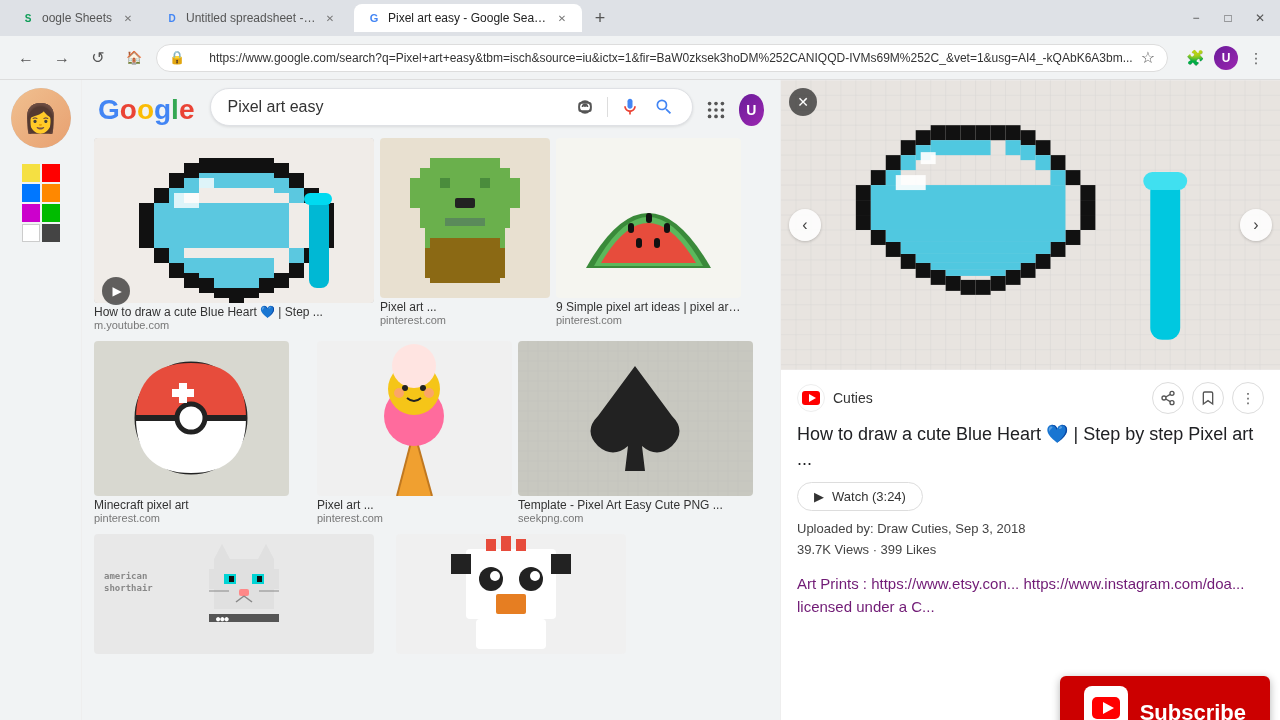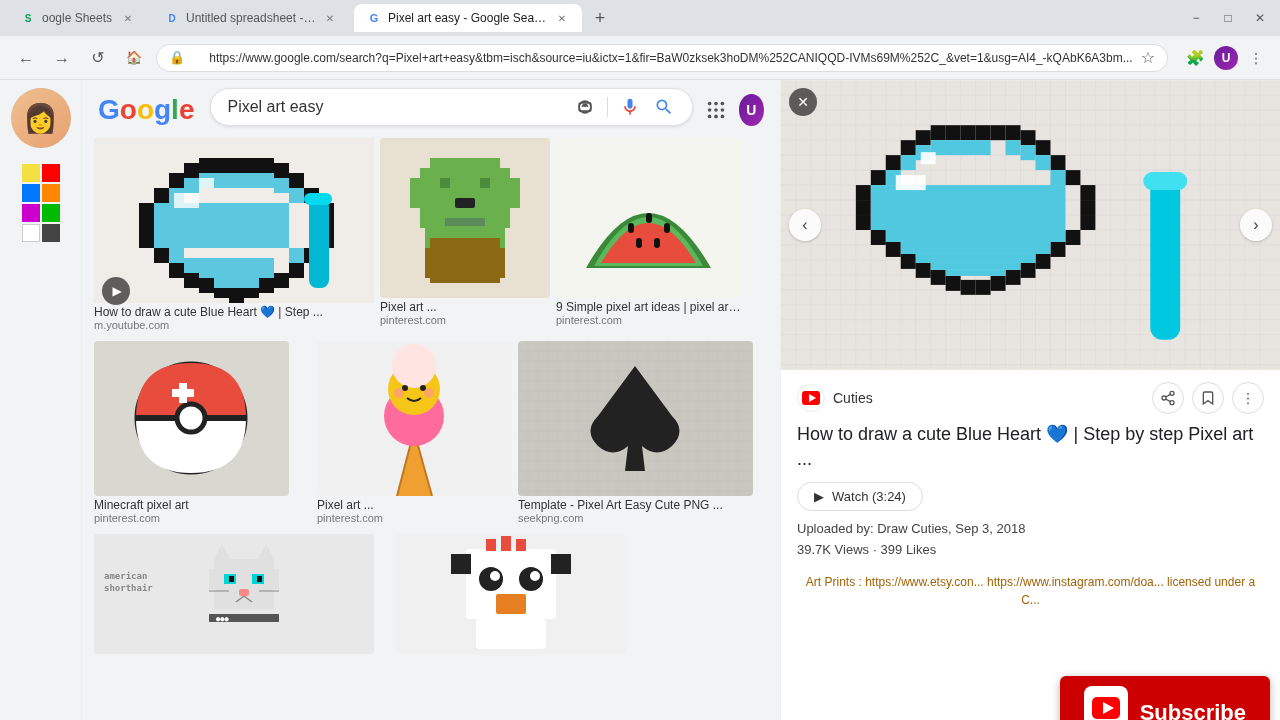--- a/index.html
+++ b/index.html
@@ -64,21 +64,21 @@
     .panel-info { padding: 12px 16px; }
     .panel-source-row { display: flex; align-items: center; gap: 8px; margin-bottom: 8px; }
     .youtube-logo { width: 28px; height: 28px; background: #fff; border: 1px solid #eee; border-radius: 50%; display: flex; align-items: center; justify-content: center; }
     .source-name { font-size: 14px; color: #333; }
     .panel-actions { display: flex; gap: 8px; margin-left: auto; }
     .panel-action-btn { width: 32px; height: 32px; border-radius: 50%; border: 1px solid #ddd; display: flex; align-items: center; justify-content: center; cursor: pointer; color: #555; font-size: 14px; }
     .panel-title { font-size: 18px; font-weight: 500; color: #202124; margin-bottom: 10px; line-height: 1.4; }
     .watch-btn { display: inline-flex; align-items: center; gap: 8px; border: 1px solid #ddd; border-radius: 20px; padding: 6px 16px; cursor: pointer; font-size: 13px; color: #333; background: #fff; margin-bottom: 10px; }
     .panel-meta { font-size: 13px; color: #444; margin-bottom: 6px; }
     .panel-stats { font-size: 13px; color: #444; margin-bottom: 16px; }
-    .panel-desc { font-size: 12px; color: #a16207; line-height: 1.5; text-align: center; }
+    .panel-desc { font-size: 15px; color: #701a75; line-height: 1.5; }
 
     .tab-icon { width: 16px; height: 16px; display: inline-flex; align-items: center; justify-content: center; font-size: 11px; }
 
     .favicon-sheets { color: #0f9d58; font-weight: bold; font-size: 10px; }
     .favicon-google { color: #4285f4; font-weight: bold; font-size: 11px; }
   </style>
 </head>
 <body>
 
 <div class="browser-frame">

